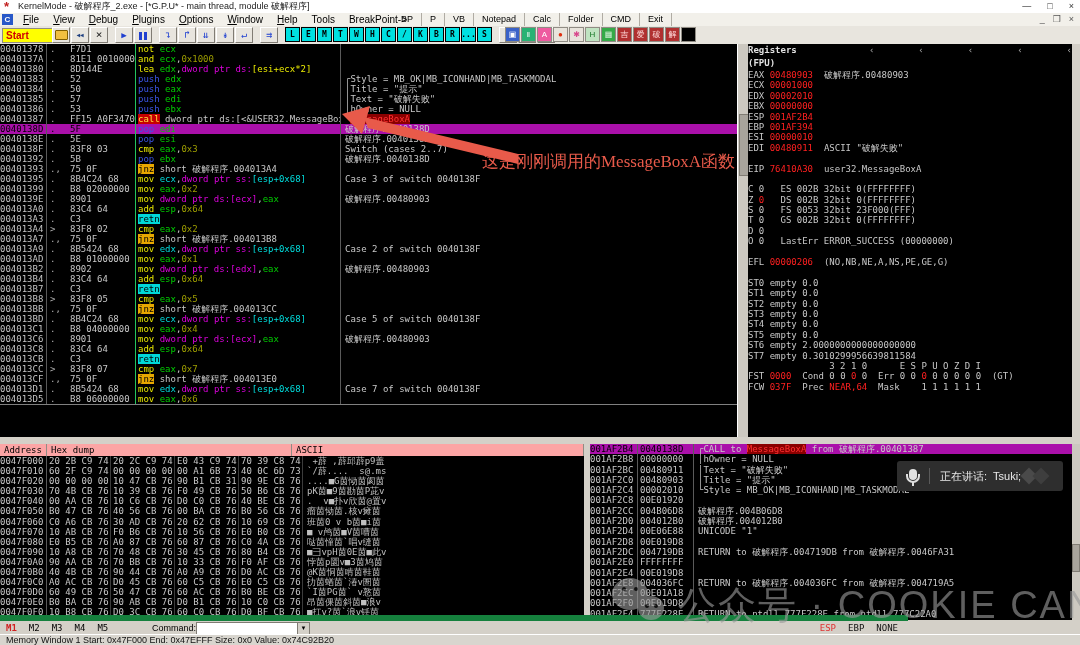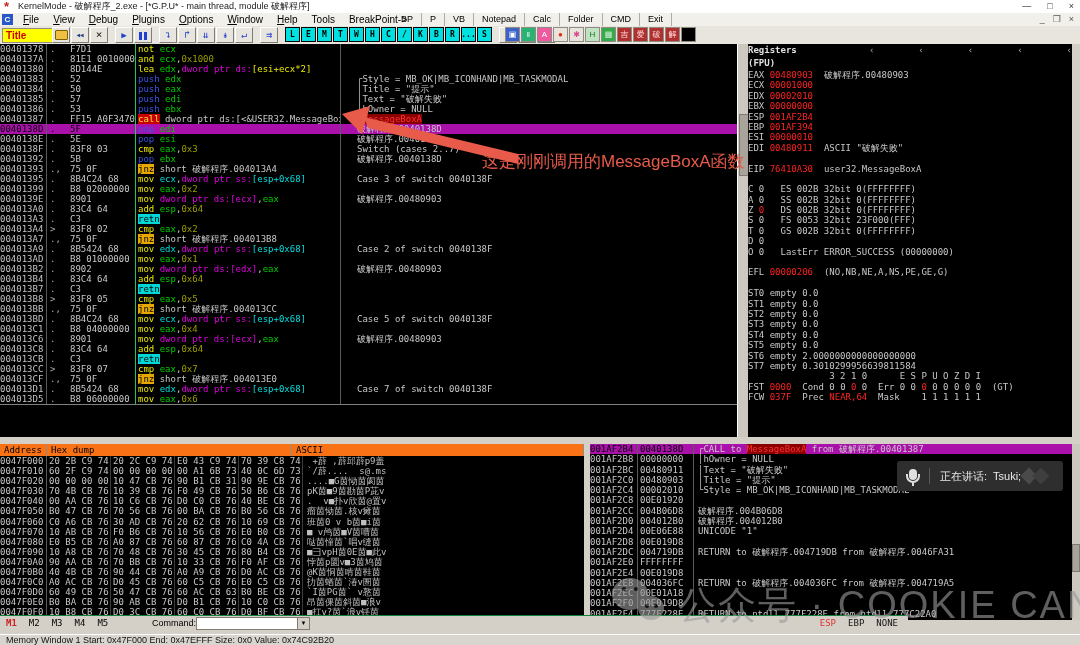--- a/index.html
+++ b/index.html
@@ -39,70 +39,70 @@
   .pausebars i{display:inline-block;width:3px;height:8px;background:#2040d0;margin:0 1px;}
   .gridicon{display:grid;grid-template-columns:5px 5px;grid-template-rows:5px 5px;gap:1px;}
   .foldericon{width:11px;height:8px;background:#f0c040;border:1px solid #806000;border-radius:1px;}
   
   .pane{position:absolute;background:#000;font-family:"DejaVu Sans Mono",monospace;color:#c8c8c8;overflow:hidden;}
   .drow{display:flex;height:10px;line-height:10px;font-size:9px;white-space:pre;}
   .c-addr{width:46px;flex:none;color:#c4c4c4;border-right:1px solid #5a5a5a;}
   .c-mark{width:20px;flex:none;padding-left:3px;color:#b0b0b0;}
   .c-bytes{width:65px;flex:none;border-right:1px solid #22c55e;}
   .c-asm{width:202px;flex:none;border-right:1px solid #5a5a5a;overflow:hidden;padding-left:2px;}
-  .c-cmt{flex:1;padding-left:4px;overflow:hidden;margin-left:12px;}
+  .c-cmt{flex:1;padding-left:4px;overflow:hidden;}
   .hl{background:#aa10aa;}
   .hl .c-addr,.hl .c-bytes,.hl .c-mark{color:#000;}
   .tk-w{color:#c8c8c8;} .tk-y{color:#eaea00;} .tk-b{color:#3b55e6;} .tk-g{color:#00cc00;}
   .tk-c{color:#00dddd;} .tk-m{color:#dd00dd;} .tk-o{color:#9e9e00;} .tk-r{color:#ff2020;}
   .tk-call{background:#c80000;color:#ffe040;}
   .tk-jnz{background:#e8a800;color:#000;}
   .tk-ret{background:#00d8d8;color:#000;}
   .tk-msg{background:#8a0000;color:#ff3030;}
   #infopane{left:0;top:404px;width:737px;height:33px;border-top:1px solid #808080;padding:5px 0 0 4px;}
   #infopane div{font-size:9px;line-height:11px;white-space:pre;margin-top:44px;}
   #registers{left:748px;top:44px;width:324px;height:393px;padding-left:0;}
   .regtitle{font-size:9px;font-weight:bold;line-height:13px;color:#e0e0e0;display:flex;}
   .regtitle .ch{margin-left:44px;color:#b0b0b0;font-weight:normal;}
   .rline{height:10.4px;line-height:10.4px;font-size:9px;white-space:pre;}
   #dump{left:0;top:444px;width:584px;height:174px;}
-  .dhead{display:flex;height:12px;background:#f97316;color:#000;font-size:9px;line-height:12px;}
+  .dhead{display:flex;height:12px;background:#fca5a5;color:#000;font-size:9px;line-height:12px;}
   .dhead div{border-right:1px solid #908c84;padding-left:4px;}
   .dh-a{width:42px;} .dh-h{width:240px;} .dh-s{flex:1;}
   .durow{display:flex;height:10.1px;line-height:10.1px;font-size:9px;white-space:pre;}
   .d-addr{width:46px;flex:none;border-right:1px solid #5a5a5a;}
   .d-hex{width:61px;flex:none;border-right:1px solid #3c3c3c;padding-left:2px;}
   .d-ascii{flex:1;padding-left:4px;color:#c0c0c0;overflow:hidden;}
   #stack{left:590px;top:444px;width:482px;height:176px;}
   .srow{display:flex;height:10.3px;line-height:10.3px;font-size:9px;white-space:pre;}
   .s-addr{width:47px;flex:none;border-right:1px solid #5a5a5a;}
   .s-val{width:53px;flex:none;border-right:1px solid #5a5a5a;padding-left:2px;}
   .s-cmt{flex:1;padding-left:4px;overflow:hidden;}
   .srow.hl .s-addr,.srow.hl .s-val{color:#000;}
   
   .scroll{position:absolute;background:#ccc8c0;border-left:1px solid #fff;}
   .thumb{position:absolute;left:1px;width:8px;background:#a8a49c;border:1px solid #807c74;}
   .sep{position:absolute;background:#d4d0c8;}
   
   #cmdrow{position:absolute;left:0;top:615px;width:908px;height:14px;background:#d4d0c8;
-          border-top:1px solid #15803d;font-size:9px;line-height:14px;}
+          border-top:6px solid #15803d;font-size:9px;line-height:14px;}
   .mtab{display:inline-block;padding:0 6px;font-family:"DejaVu Sans Mono",monospace;}
   .mtab.active{color:#d02020;font-weight:bold;}
   #cmdlabel{position:absolute;left:152px;top:0;}
   #cmdcombo{position:absolute;left:196px;top:1px;width:112px;height:11px;background:#fff;
             border:1px solid #807c74;}
   #cmdcombo .dd{position:absolute;right:0;top:0;width:11px;height:11px;background:#d4d0c8;
             border-left:1px solid #807c74;font-size:6px;text-align:center;line-height:11px;}
   #cmdright{position:absolute;right:10px;top:0;display:flex;gap:12px;font-family:"DejaVu Sans Mono",monospace;}
   #statusbar{position:absolute;left:0;top:634px;width:1080px;height:11px;background:#d8d5ce;
              border-top:1px solid #fff;font-size:9px;line-height:11px;color:#111;}
   #statusbar span{position:absolute;left:6px;}
   
   #annotation{position:absolute;left:482px;top:150px;color:#e85a4a;font-size:17px;z-index:6;
-              pointer-events:none;white-space:nowrap;}
+              pointer-events:none;white-space:nowrap;font-family:Liberation Serif, serif;}
   #arrow{position:absolute;left:338px;top:104px;z-index:6;pointer-events:none;}
   #voice{position:absolute;left:897px;top:461px;width:166px;height:30px;background:#2e2e2e;
          border-radius:3px;z-index:7;display:flex;align-items:center;color:#e8e8e8;font-size:11px;}
   .mic{position:relative;width:8px;height:11px;background:#e0e0e0;border-radius:4px;margin:0 12px 4px 12px;}
   .mic::after{content:"";position:absolute;left:-3px;top:5px;width:10px;height:7px;
               border:2px solid #e0e0e0;border-top:none;border-radius:0 0 7px 7px;}
   .mic::before{content:"";position:absolute;left:3px;bottom:-6px;width:2px;height:4px;background:#e0e0e0;}
   .vdiv{width:1px;height:16px;background:#5a5a5a;margin-right:10px;}
   .diamonds{position:absolute;right:10px;top:8px;width:30px;height:14px;}
   .diamonds i{position:absolute;width:12px;height:12px;transform:rotate(45deg);}
@@ -137,21 +137,21 @@
     <span id="quickbtns"><span class="qbtn">BP</span><span class="qbtn">P</span><span class="qbtn">VB</span><span class="qbtn">Notepad</span><span class="qbtn">Calc</span><span class="qbtn">Folder</span><span class="qbtn">CMD</span><span class="qbtn">Exit</span></span>
     <span id="menus"><span class="mitem"><u>F</u>ile</span><span class="mitem"><u>V</u>iew</span><span class="mitem"><u>D</u>ebug</span><span class="mitem"><u>P</u>lugins</span><span class="mitem"><u>O</u>ptions</span><span class="mitem"><u>W</u>indow</span><span class="mitem"><u>H</u>elp</span><span class="mitem">Tools</span><span class="mitem">BreakPoint-&gt;</span></span>
     <span class="mdibtns">
       <span>_</span>
       <span>❒</span>
       <span>×</span>
     </span>
   </div>
 
   <div class="toolbar">
-    <span class="paused">Title</span>
+    <span class="paused">Start</span>
     <span id="toolicons">
         <span class="tbtn">
           <span class="foldericon"></span>
         </span>
         <span class="tbtn">
           <span style="color: rgb(32, 64, 128); font-size: 6px;">◀◀</span>
         </span>
         <span class="tbtn">
           <span style="color: rgb(32, 32, 32); font-size: 11px;">×</span>
         </span>
@@ -287,21 +287,20 @@
         <div class="rline"><span class="tk-w">EDX </span><span class="tk-r">00002010</span></div>
         <div class="rline"><span class="tk-w">EBX </span><span class="tk-r">00000000</span></div>
         <div class="rline"><span class="tk-w">ESP </span><span class="tk-r">001AF2B4</span></div>
         <div class="rline"><span class="tk-w">EBP </span><span class="tk-r">001AF394</span></div>
         <div class="rline"><span class="tk-w">ESI </span><span class="tk-r">00000010</span></div>
         <div class="rline"><span class="tk-w">EDI </span><span class="tk-r">00480911</span><span class="tk-w">  ASCII "破解失败"</span></div>
         <div class="rline">&nbsp;</div>
         <div class="rline"><span class="tk-w">EIP </span><span class="tk-r">76410A30</span><span class="tk-w">  user32.MessageBoxA</span></div>
         <div class="rline">&nbsp;</div>
         <div class="rline"><span class="tk-w">C 0   ES 002B 32bit 0(FFFFFFFF)</span></div>
-        <div class="rline"><span class="tk-w">A 0   SS 002B 32bit 0(FFFFFFFF)</span></div>
         <div class="rline"><span class="tk-w">Z </span><span class="tk-r">0</span><span class="tk-w">   DS 002B 32bit 0(FFFFFFFF)</span></div>
         <div class="rline"><span class="tk-w">S 0   FS 0053 32bit 23F000(FFF)</span></div>
         <div class="rline"><span class="tk-w">T 0   GS 002B 32bit 0(FFFFFFFF)</span></div>
         <div class="rline"><span class="tk-w">D 0</span></div>
         <div class="rline"><span class="tk-w">O 0   LastErr ERROR_SUCCESS (00000000)</span></div>
         <div class="rline">&nbsp;</div>
         <div class="rline"><span class="tk-w">EFL </span><span class="tk-r">00000206</span><span class="tk-w">  (NO,NB,NE,A,NS,PE,GE,G)</span></div>
         <div class="rline">&nbsp;</div>
         <div class="rline"><span class="tk-w">ST0 empty 0.0</span></div>
         <div class="rline"><span class="tk-w">ST1 empty 0.0</span></div>
@@ -326,29 +325,29 @@
       <div class="dh-a">Address</div>
       <div class="dh-h">Hex dump</div>
       <div class="dh-s">ASCII</div>
     </div>
     <div id="dump-rows">
         <div class="durow"><div class="d-addr">0047F000</div><div class="d-hex">20 2B C9 74</div><div class="d-hex">20 2C C9 74</div><div class="d-hex">E0 43 C9 74</div><div class="d-hex">70 39 C8 74</div><div class="d-ascii"> +薜 ,薜邱薜p9盖</div></div>
         <div class="durow"><div class="d-addr">0047F010</div><div class="d-hex">60 2F C9 74</div><div class="d-hex">00 00 00 00</div><div class="d-hex">00 A1 6B 73</div><div class="d-hex">40 0C 6D 73</div><div class="d-ascii">`/薜....  s@.ms</div></div>
         <div class="durow"><div class="d-addr">0047F020</div><div class="d-hex">00 00 00 00</div><div class="d-hex">10 47 CB 76</div><div class="d-hex">90 B1 CB 31</div><div class="d-hex">90 9E CB 76</div><div class="d-ascii">....■G茵恸茵阂茵</div></div>
         <div class="durow"><div class="d-addr">0047F030</div><div class="d-hex">70 4B CB 76</div><div class="d-hex">10 39 CB 76</div><div class="d-hex">F0 49 CB 76</div><div class="d-hex">50 B6 CB 76</div><div class="d-ascii">pK茵■9茵勘茵P茈v</div></div>
         <div class="durow"><div class="d-addr">0047F040</div><div class="d-hex">00 AA CB 76</div><div class="d-hex">10 C6 CB 76</div><div class="d-hex">D0 C0 CB 76</div><div class="d-hex">40 BE CB 76</div><div class="d-ascii">.  v■扑v欣茵@置v</div></div>
-        <div class="durow"><div class="d-addr">0047F050</div><div class="d-hex">B0 47 CB 76</div><div class="d-hex">70 56 CB 76</div><div class="d-hex">00 BA CB 76</div><div class="d-hex">B0 56 CB 76</div><div class="d-ascii">瘤茵恸茵.核v瘫茵</div></div>
+        <div class="durow"><div class="d-addr">0047F050</div><div class="d-hex">B0 47 CB 76</div><div class="d-hex">40 56 CB 76</div><div class="d-hex">00 BA CB 76</div><div class="d-hex">B0 56 CB 76</div><div class="d-ascii">瘤茵恸茵.核v瘫茵</div></div>
         <div class="durow"><div class="d-addr">0047F060</div><div class="d-hex">C0 A6 CB 76</div><div class="d-hex">30 AD CB 76</div><div class="d-hex">20 62 CB 76</div><div class="d-hex">10 69 CB 76</div><div class="d-ascii">班茵0 v b茵■i茵</div></div>
         <div class="durow"><div class="d-addr">0047F070</div><div class="d-hex">10 AB CB 76</div><div class="d-hex">F0 B6 CB 76</div><div class="d-hex">10 56 CB 76</div><div class="d-hex">E0 B0 CB 76</div><div class="d-ascii">■ v鸬茵■V茵嘈茵</div></div>
         <div class="durow"><div class="d-addr">0047F080</div><div class="d-hex">E0 B5 CB 76</div><div class="d-hex">A0 87 CB 76</div><div class="d-hex">60 87 CB 76</div><div class="d-hex">C0 4A CB 76</div><div class="d-ascii">哒茵憧茵`唱v缝茵</div></div>
         <div class="durow"><div class="d-addr">0047F090</div><div class="d-hex">10 A8 CB 76</div><div class="d-hex">70 48 CB 76</div><div class="d-hex">30 45 CB 76</div><div class="d-hex">80 B4 CB 76</div><div class="d-ascii">■彐vpH茵0E茵■此v</div></div>
         <div class="durow"><div class="d-addr">0047F0A0</div><div class="d-hex">90 AA CB 76</div><div class="d-hex">70 BB CB 76</div><div class="d-hex">10 33 CB 76</div><div class="d-hex">F0 AF CB 76</div><div class="d-ascii">悖茵p圜v■3茵鸠茵</div></div>
         <div class="durow"><div class="d-addr">0047F0B0</div><div class="d-hex">40 4B CB 76</div><div class="d-hex">90 44 CB 76</div><div class="d-hex">A0 A9 CB 76</div><div class="d-hex">D0 AC CB 76</div><div class="d-ascii">@K茵恫茵啃茵鞋茵</div></div>
         <div class="durow"><div class="d-addr">0047F0C0</div><div class="d-hex">A0 AC CB 76</div><div class="d-hex">D0 45 CB 76</div><div class="d-hex">60 C5 CB 76</div><div class="d-hex">E0 C5 CB 76</div><div class="d-ascii">扐茵蝤茵`湷v圄茵</div></div>
-        <div class="durow"><div class="d-addr">0047F0D0</div><div class="d-hex">60 49 CB 76</div><div class="d-hex">50 47 CB 76</div><div class="d-hex">60 AC CB 63</div><div class="d-hex">B0 BE CB 76</div><div class="d-ascii">`I茵PG茵` v憝茵</div></div>
+        <div class="durow"><div class="d-addr">0047F0D0</div><div class="d-hex">60 49 CB 76</div><div class="d-hex">50 47 CB 76</div><div class="d-hex">60 AC CB 76</div><div class="d-hex">B0 BE CB 76</div><div class="d-ascii">`I茵PG茵` v憝茵</div></div>
         <div class="durow"><div class="d-addr">0047F0E0</div><div class="d-hex">B0 BA CB 76</div><div class="d-hex">90 AB CB 76</div><div class="d-hex">D0 B1 CB 76</div><div class="d-hex">10 C0 CB 76</div><div class="d-ascii">昂茵倮茵斜茵■浪v</div></div>
         <div class="durow"><div class="d-addr">0047F0F0</div><div class="d-hex">10 B8 CB 76</div><div class="d-hex">D0 3C CB 76</div><div class="d-hex">60 C0 CB 76</div><div class="d-hex">D0 BF CB 76</div><div class="d-ascii">■扛v?茵`浪v铥茵</div></div>
       </div>
   </div>
 
   <div class="pane" id="stack">
       <div class="srow hl"><div class="s-addr">001AF2B4</div><div class="s-val">0040138D</div><div class="s-cmt"><span class="tk-w">┌CALL to </span><span class="tk-msg">MessageBoxA</span><span class="tk-w"> from 破解程序.00401387</span></div></div>
       <div class="srow"><div class="s-addr">001AF2B8</div><div class="s-val">00000000</div><div class="s-cmt"><span class="tk-w">│hOwner = NULL</span></div></div>
       <div class="srow"><div class="s-addr">001AF2BC</div><div class="s-val">00480911</div><div class="s-cmt"><span class="tk-w">│Text = "破解失败"</span></div></div>
       <div class="srow"><div class="s-addr">001AF2C0</div><div class="s-val">00480903</div><div class="s-cmt"><span class="tk-w">│Title = "提示"</span></div></div>

